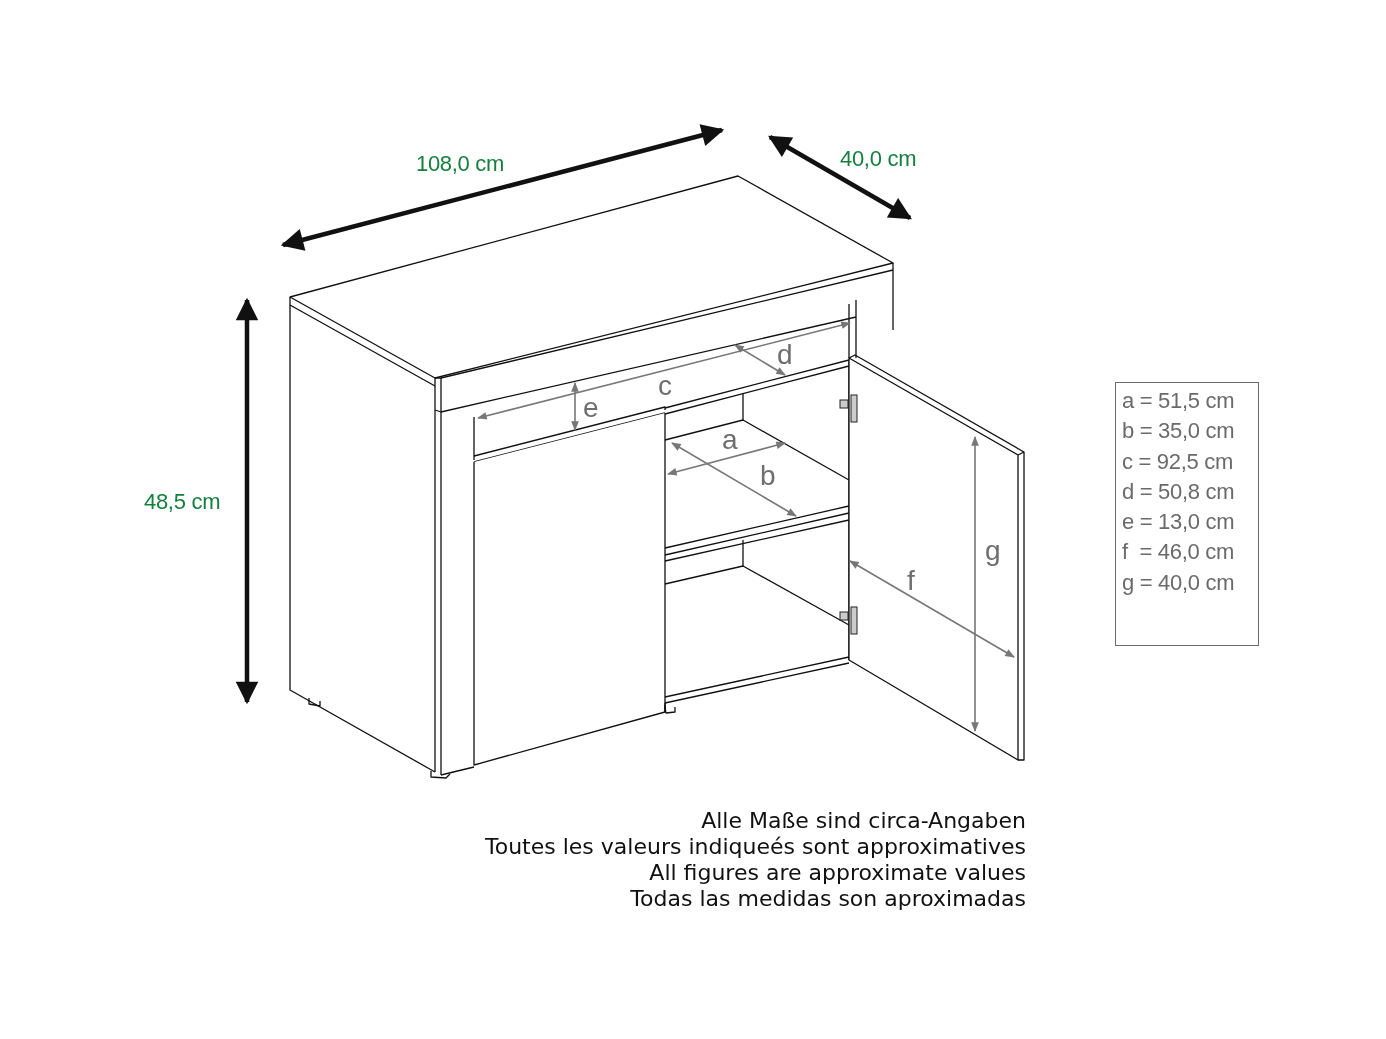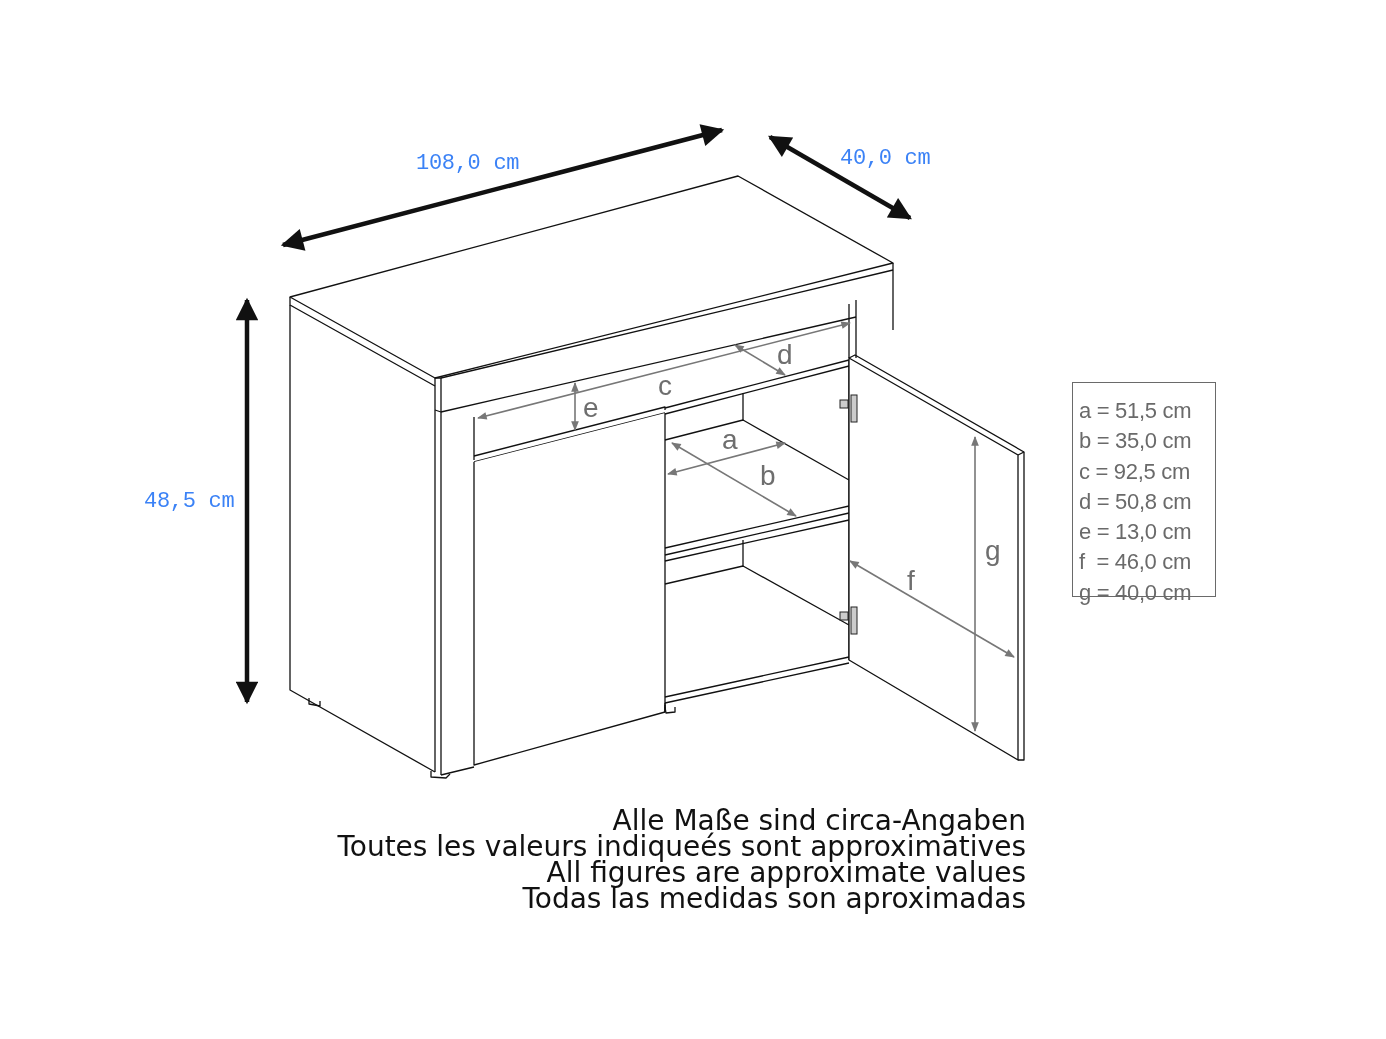--- a/index.html
+++ b/index.html
@@ -1,22 +1,22 @@
 <!DOCTYPE html>
 <html><head>
 <meta charset="utf-8">
 <style>
   html, body { margin: 0; padding: 0; background: #ffffff; }
   body { width: 1386px; height: 1039px; position: relative; overflow: hidden; }
   .canvas { position: absolute; left: 0; top: 0; width: 1386px; height: 1039px; }
-  .dim-label { position: absolute; font-family: Liberation Mono, monospace; font-size: 22px; color: #3b82f6; white-space: nowrap; letter-spacing: -0.3px; }
+  .dim-label { position: absolute; font-family: Liberation Sans, sans-serif; font-size: 22px; color: #15803d; white-space: nowrap; letter-spacing: -0.3px; }
   .letter { position: absolute; font-family: "Liberation Sans", sans-serif; font-size: 28px; color: #6e6e6e; }
-  .legend { position: absolute; left: 1072px; top: 382px; width: 144px; height: 215px; border: 1.5px solid #6a6a6a; box-sizing: border-box; padding: 13px 0 0 6px; }
+  .legend { position: absolute; left: 1115px; top: 382px; width: 144px; height: 264px; border: 1.5px solid #6a6a6a; box-sizing: border-box; padding: 3px 0 0 6px; }
   .legend-row { font-family: "Liberation Sans", sans-serif; font-size: 22px; color: #6a6a6a; line-height: 30.3px; white-space: pre; letter-spacing: -0.3px; }
-  .note { position: absolute; right: 360px; top: 808px; text-align: right; font-family: "DejaVu Sans", sans-serif; font-size: 28px; color: #111; line-height: 26px; }
+  .note { position: absolute; right: 360px; top: 808px; text-align: right; font-family: "DejaVu Sans", sans-serif; font-size: 22px; color: #111; line-height: 26px; }
   .note div { white-space: nowrap; }
 </style>
 </head>
 <body>
 
 <svg class="canvas" width="1386" height="1039" viewBox="0 0 1386 1039" xmlns="http://www.w3.org/2000/svg">
   <defs>
     <marker id="arrowBlack" viewBox="0 0 10 10" refX="9" refY="5" markerWidth="6" markerHeight="5" orient="auto-start-reverse">
       <path d="M0,0 L10,5 L0,10 z" fill="#111"></path>
     </marker>

